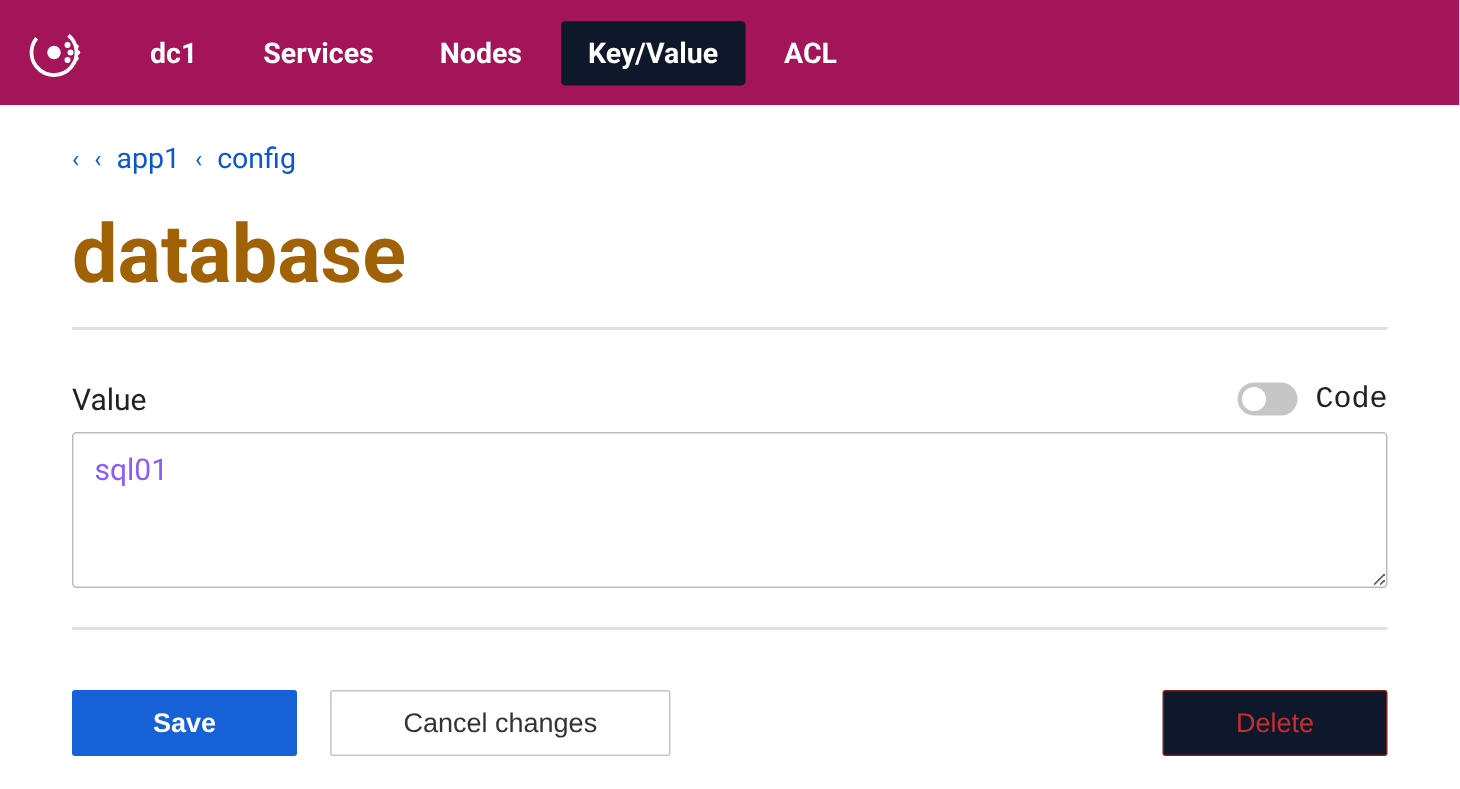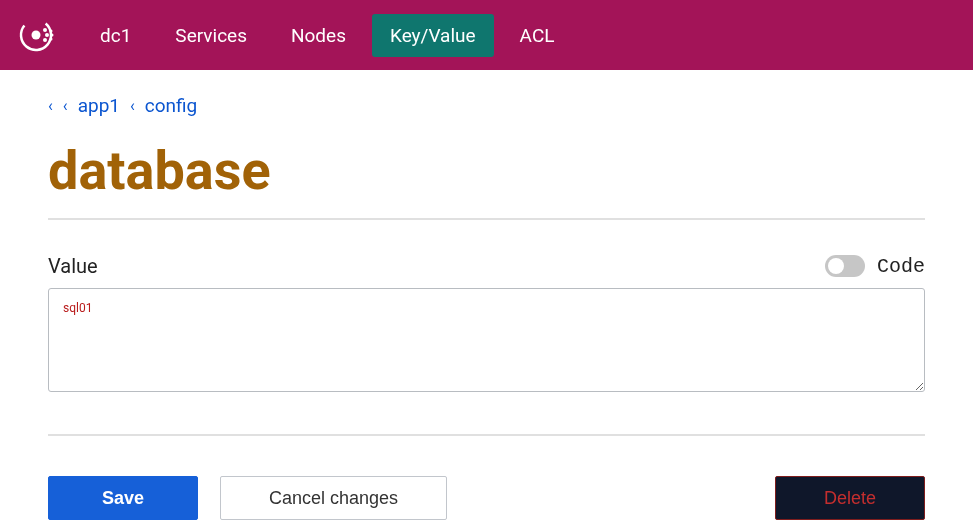--- a/index.html
+++ b/index.html
@@ -28,27 +28,27 @@
       flex-shrink: 0;
     }
     .nav {
       display: flex;
       align-items: center;
       gap: 8px;
     }
     .nav-item {
       color: #fff;
       font-size: 19px;
-      font-weight: 400;
+      font-weight: 700;
       padding: 10px 18px;
       border-radius: 3px;
       cursor: pointer;
     }
     .nav-item.active {
-      background: #0f766e;
+      background: #0f172a;
     }
     .content {
       padding: 24px 48px 0 48px;
     }
     .breadcrumb {
       display: flex;
       align-items: center;
       gap: 10px;
       font-size: 19px;
       margin-bottom: 22px;
@@ -105,25 +105,25 @@
       font-size: 20px;
       color: #222;
       font-family: Liberation Mono, monospace;
     }
     .value-textarea {
       width: 100%;
       height: 104px;
       border: 1px solid #b8bcc1;
       border-radius: 3px;
       padding: 12px 14px;
-      font-size: 12px;
-      color: #b91c1c;
+      font-size: 20px;
+      color: #8b5cf6;
       resize: both;
       font-family: inherit;
-      margin-bottom: 38px;
+      margin-bottom: 22px;
       outline: none;
     }
     .divider {
       border: none;
       border-top: 2px solid #e0e0e0;
       margin-bottom: 40px;
     }
     .button-row {
       display: flex;
       align-items: center;

